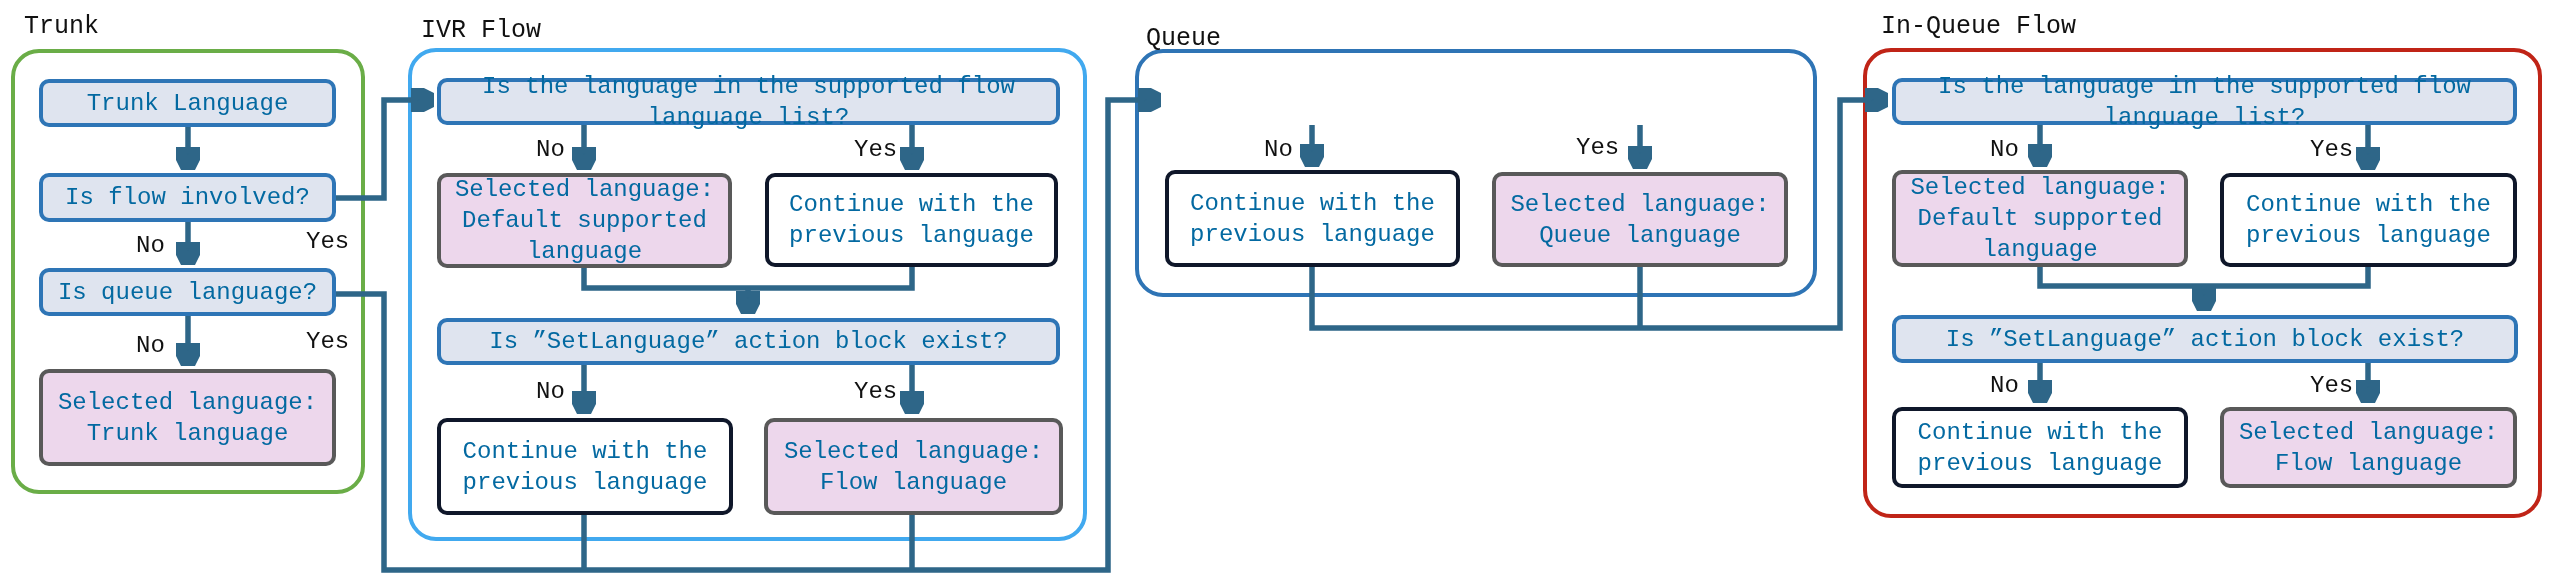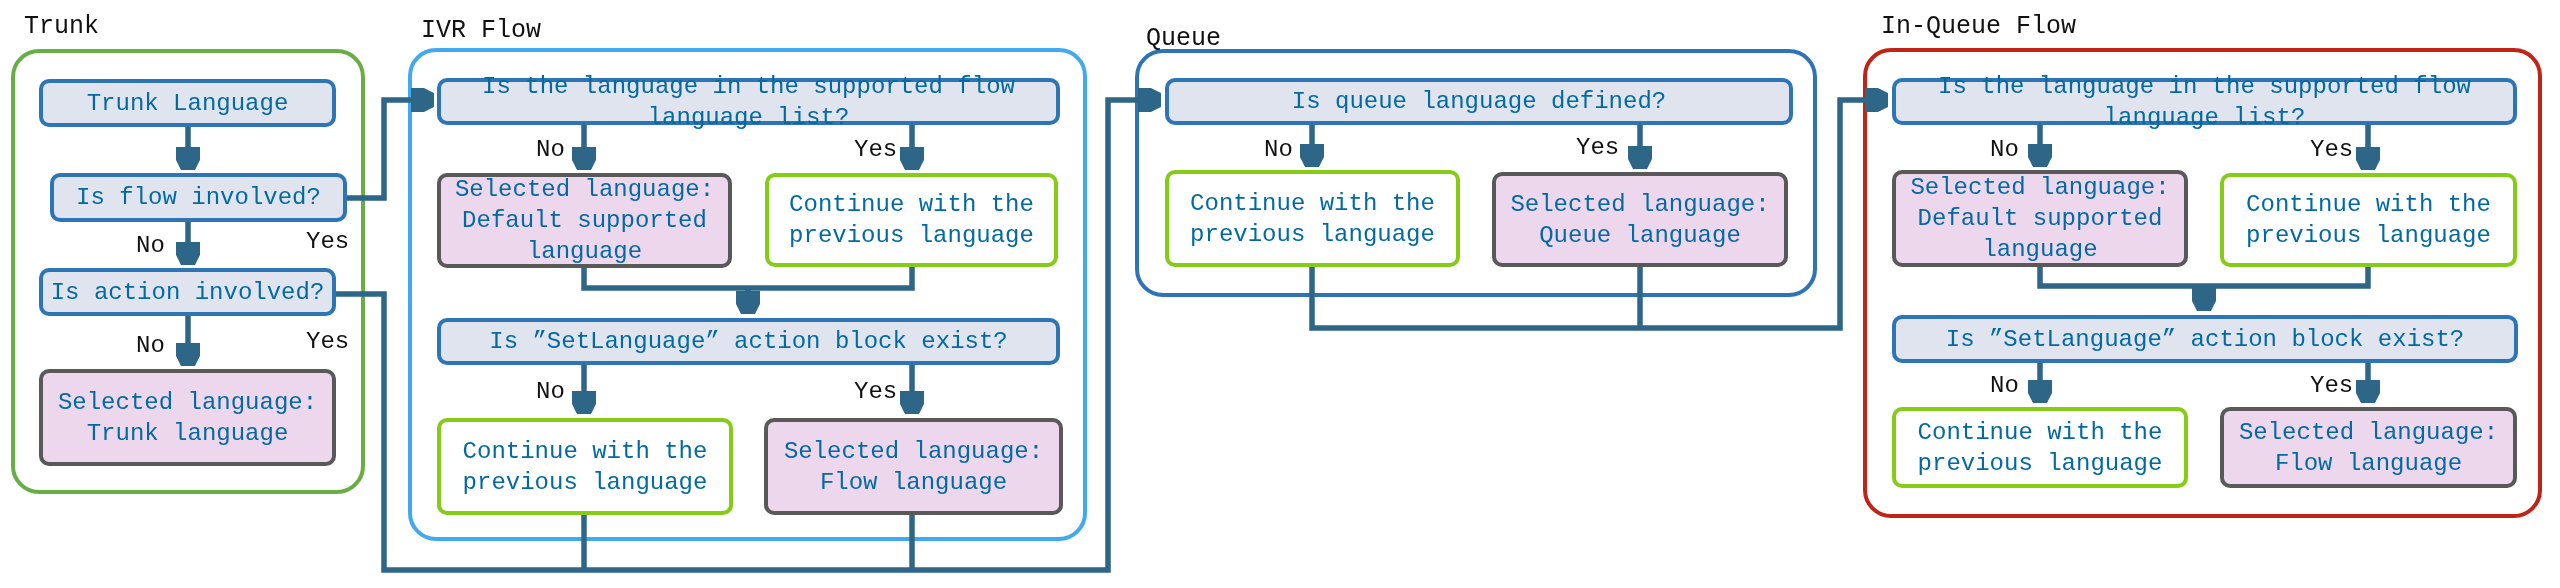--- a/index.html
+++ b/index.html
@@ -14,21 +14,21 @@
   .frame.inqueue { border:4.5px solid #c02417; }
   .title { position:absolute; font-size:25px; color:#111; white-space:nowrap; }
   .box {
     position:absolute; box-sizing:border-box;
     display:flex; align-items:center; justify-content:center;
     text-align:center; white-space:pre-line;
     font-size:24px; line-height:31px; color:#0369a1;
     border-radius:10px;
   }
   .q   { background:#dfe4ef; border:4px solid #2e75b6; }
-  .out { background:#ffffff; border:4px solid #84cc16; }
+  .out { background:#ffffff; border:4px solid #0f172a; }
   .res { background:#edd7ec; border:4px solid #595959; }
   .lbl { position:absolute; font-size:24px; color:#111; white-space:nowrap; }
   svg.wires { position:absolute; left:0; top:0; pointer-events:none; }
   svg.wires path { stroke:#2e6688; stroke-width:5.5; fill:none; }
 </style>
 </head>
 <body>
 
 <div id="canvas">
 
@@ -67,38 +67,37 @@
     <path d="M1640,265 V328"></path>
     <path d="M2040,125 V161" marker-end="url(#arr)"></path>
     <path d="M2368,125 V164" marker-end="url(#arr)"></path>
     <path d="M2040,265 V286 H2368 V265"></path>
     <path d="M2204,286 V305" marker-end="url(#arr)"></path>
     <path d="M2040,363 V397" marker-end="url(#arr)"></path>
     <path d="M2368,363 V397" marker-end="url(#arr)"></path>
   </svg>
 
   <div class="box q" style="left:39px; top:79px;  width:297px; height:48px;">Trunk Language</div>
-  <div class="box q" style="left:50px; top:173px; width:297px; height:49px;">Is flow involved?</div>
-  <div class="box q" style="left:39px; top:268px; width:297px; height:48px;">Is action involved?</div>
+  <div class="box q" style="left:39px; top:173px; width:297px; height:49px;">Is flow involved?</div>
+  <div class="box q" style="left:39px; top:268px; width:297px; height:48px;">Is queue language?</div>
   <div class="box res" style="left:39px; top:369px; width:297px; height:97px;">Selected language:
 Trunk language</div>
 
   <div class="box q" style="left:437px; top:78px;  width:623px; height:47px;">Is the language in the supported flow language list?</div>
   <div class="box res" style="left:437px; top:173px; width:295px; height:95px;">Selected language:
 Default supported
 language</div>
   <div class="box out" style="left:765px; top:173px; width:293px; height:94px;">Continue with the
 previous language</div>
   <div class="box q" style="left:437px; top:318px; width:623px; height:47px;">Is ”SetLanguage” action block exist?</div>
   <div class="box out" style="left:437px; top:418px; width:296px; height:97px;">Continue with the
 previous language</div>
   <div class="box res" style="left:764px; top:418px; width:299px; height:97px;">Selected language:
 Flow language</div>
 
-  <div class="box q" style="left:1165px; top:78px;  width:628px; height:47px;">Is queue language defined?</div>
   <div class="box out" style="left:1165px; top:170px; width:295px; height:97px;">Continue with the
 previous language</div>
   <div class="box res" style="left:1492px; top:172px; width:296px; height:95px;">Selected language:
 Queue language</div>
 
   <div class="box q" style="left:1892px; top:78px;  width:625px; height:47px;">Is the language in the supported flow language list?</div>
   <div class="box res" style="left:1892px; top:170px; width:296px; height:97px;">Selected language:
 Default supported
 language</div>
   <div class="box out" style="left:2220px; top:173px; width:297px; height:94px;">Continue with the

